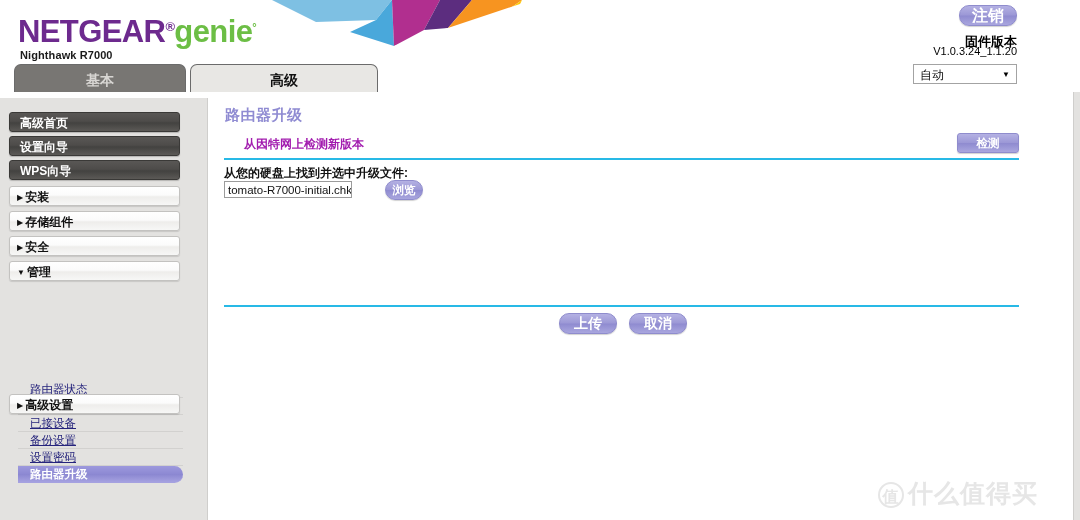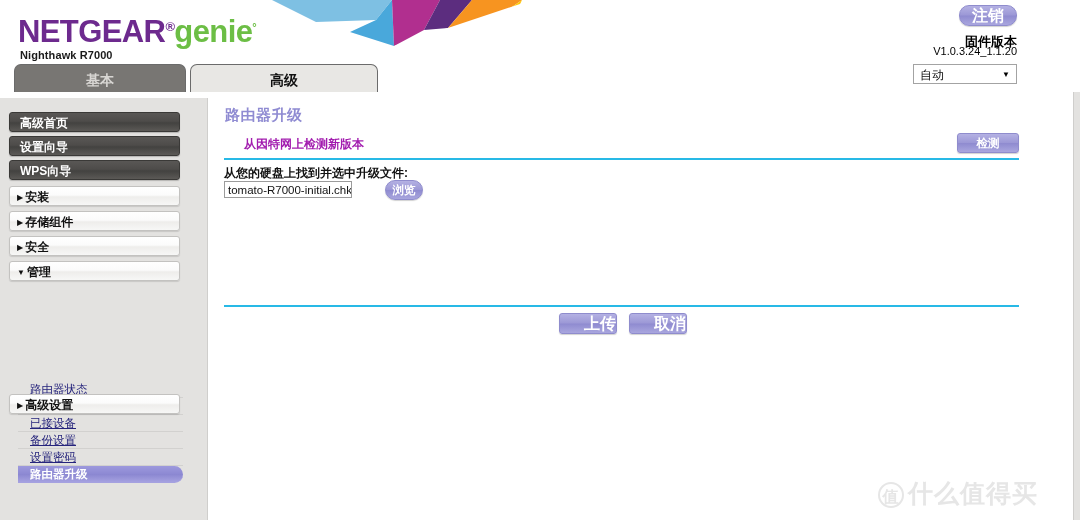--- a/index.html
+++ b/index.html
@@ -274,26 +274,26 @@
     text-align: center;
     line-height: 18px;
     cursor: pointer;
     box-shadow: 0 1px 1px rgba(0,0,0,0.18);
   }
 
   .action-btn {
     position: absolute; top: 215px;
     width: 56px; height: 19px;
     border: 1px solid #8f8ccd;
-    border-radius: 3px;
+    border-radius: 10px;
     background: linear-gradient(to bottom, #b4b1e3 0%, #9c98d6 48%, #8f8bd0 52%, #a9a6de 100%);
     color: #ffffff;
-    font-size: 16px;
-    font-weight: bold;
-    text-align: right;
+    font-size: 14px;
+    font-weight: bold;
+    text-align: center;
     line-height: 19px;
     cursor: pointer;
     box-shadow: 0 1px 1px rgba(0,0,0,0.18);
   }
   .btn-upload { left: 351px; }
   .btn-cancel { left: 421px; }
 
   
   .watermark {
     position: absolute; right: 42px; bottom: 10px;

